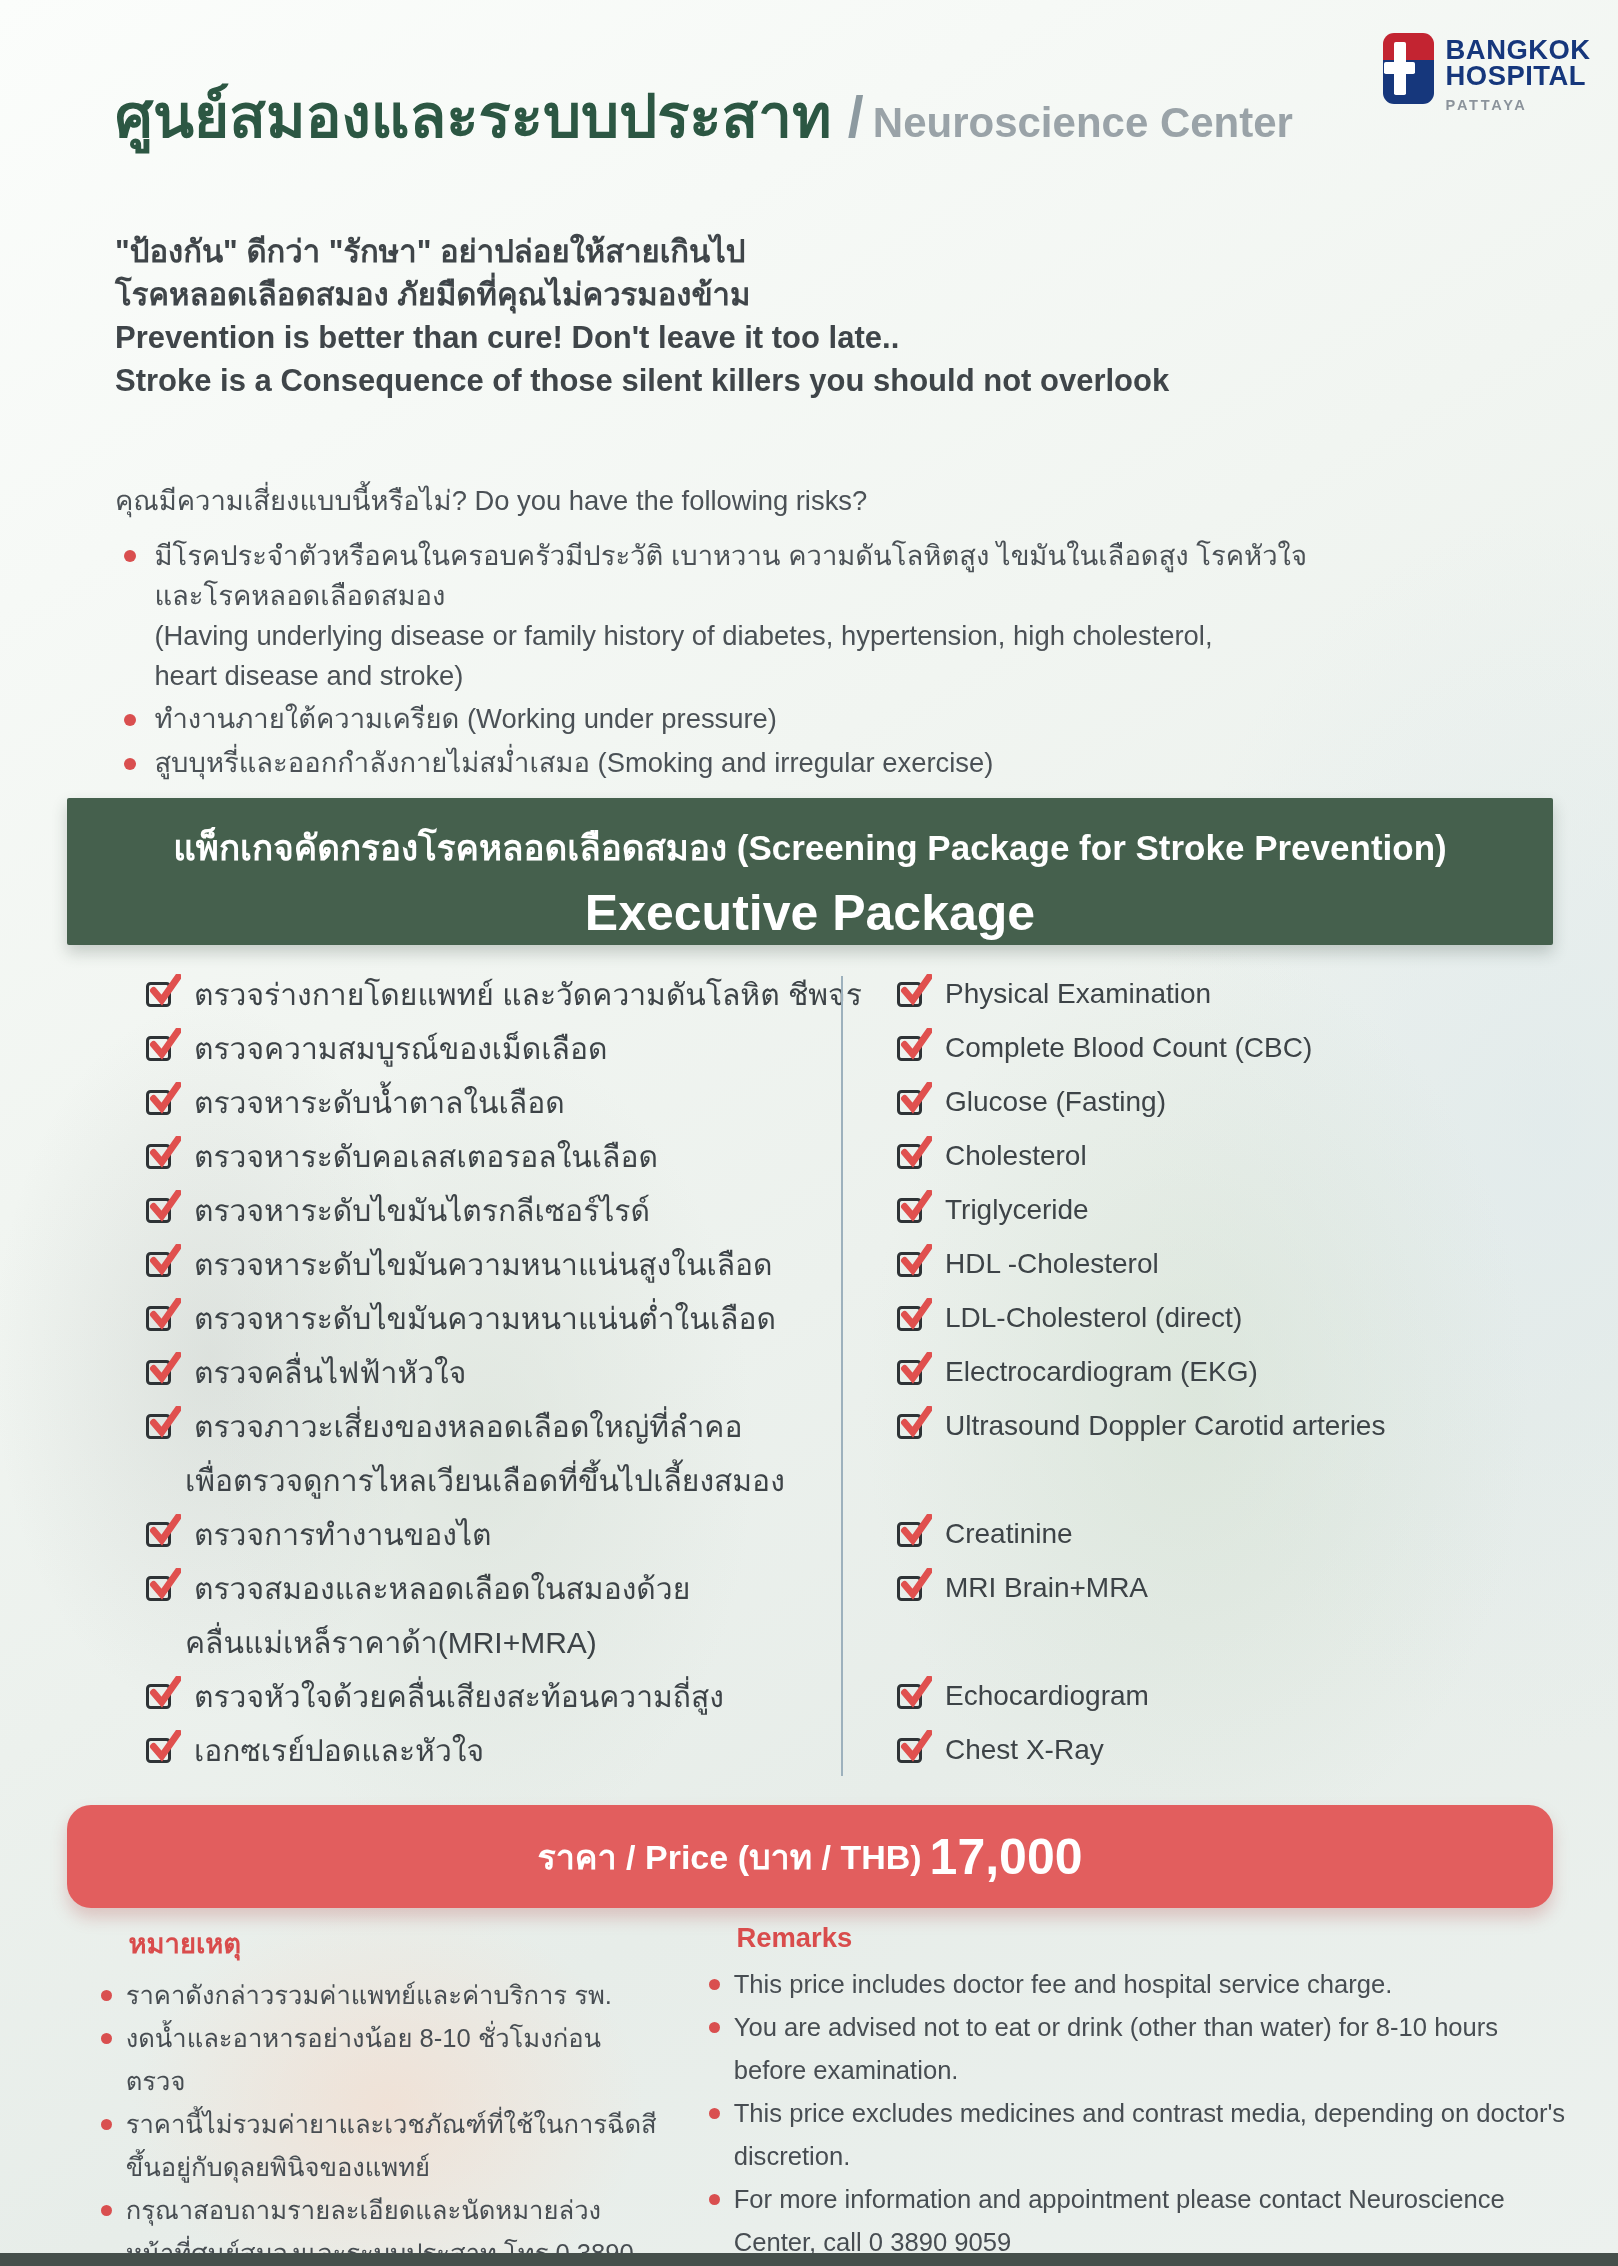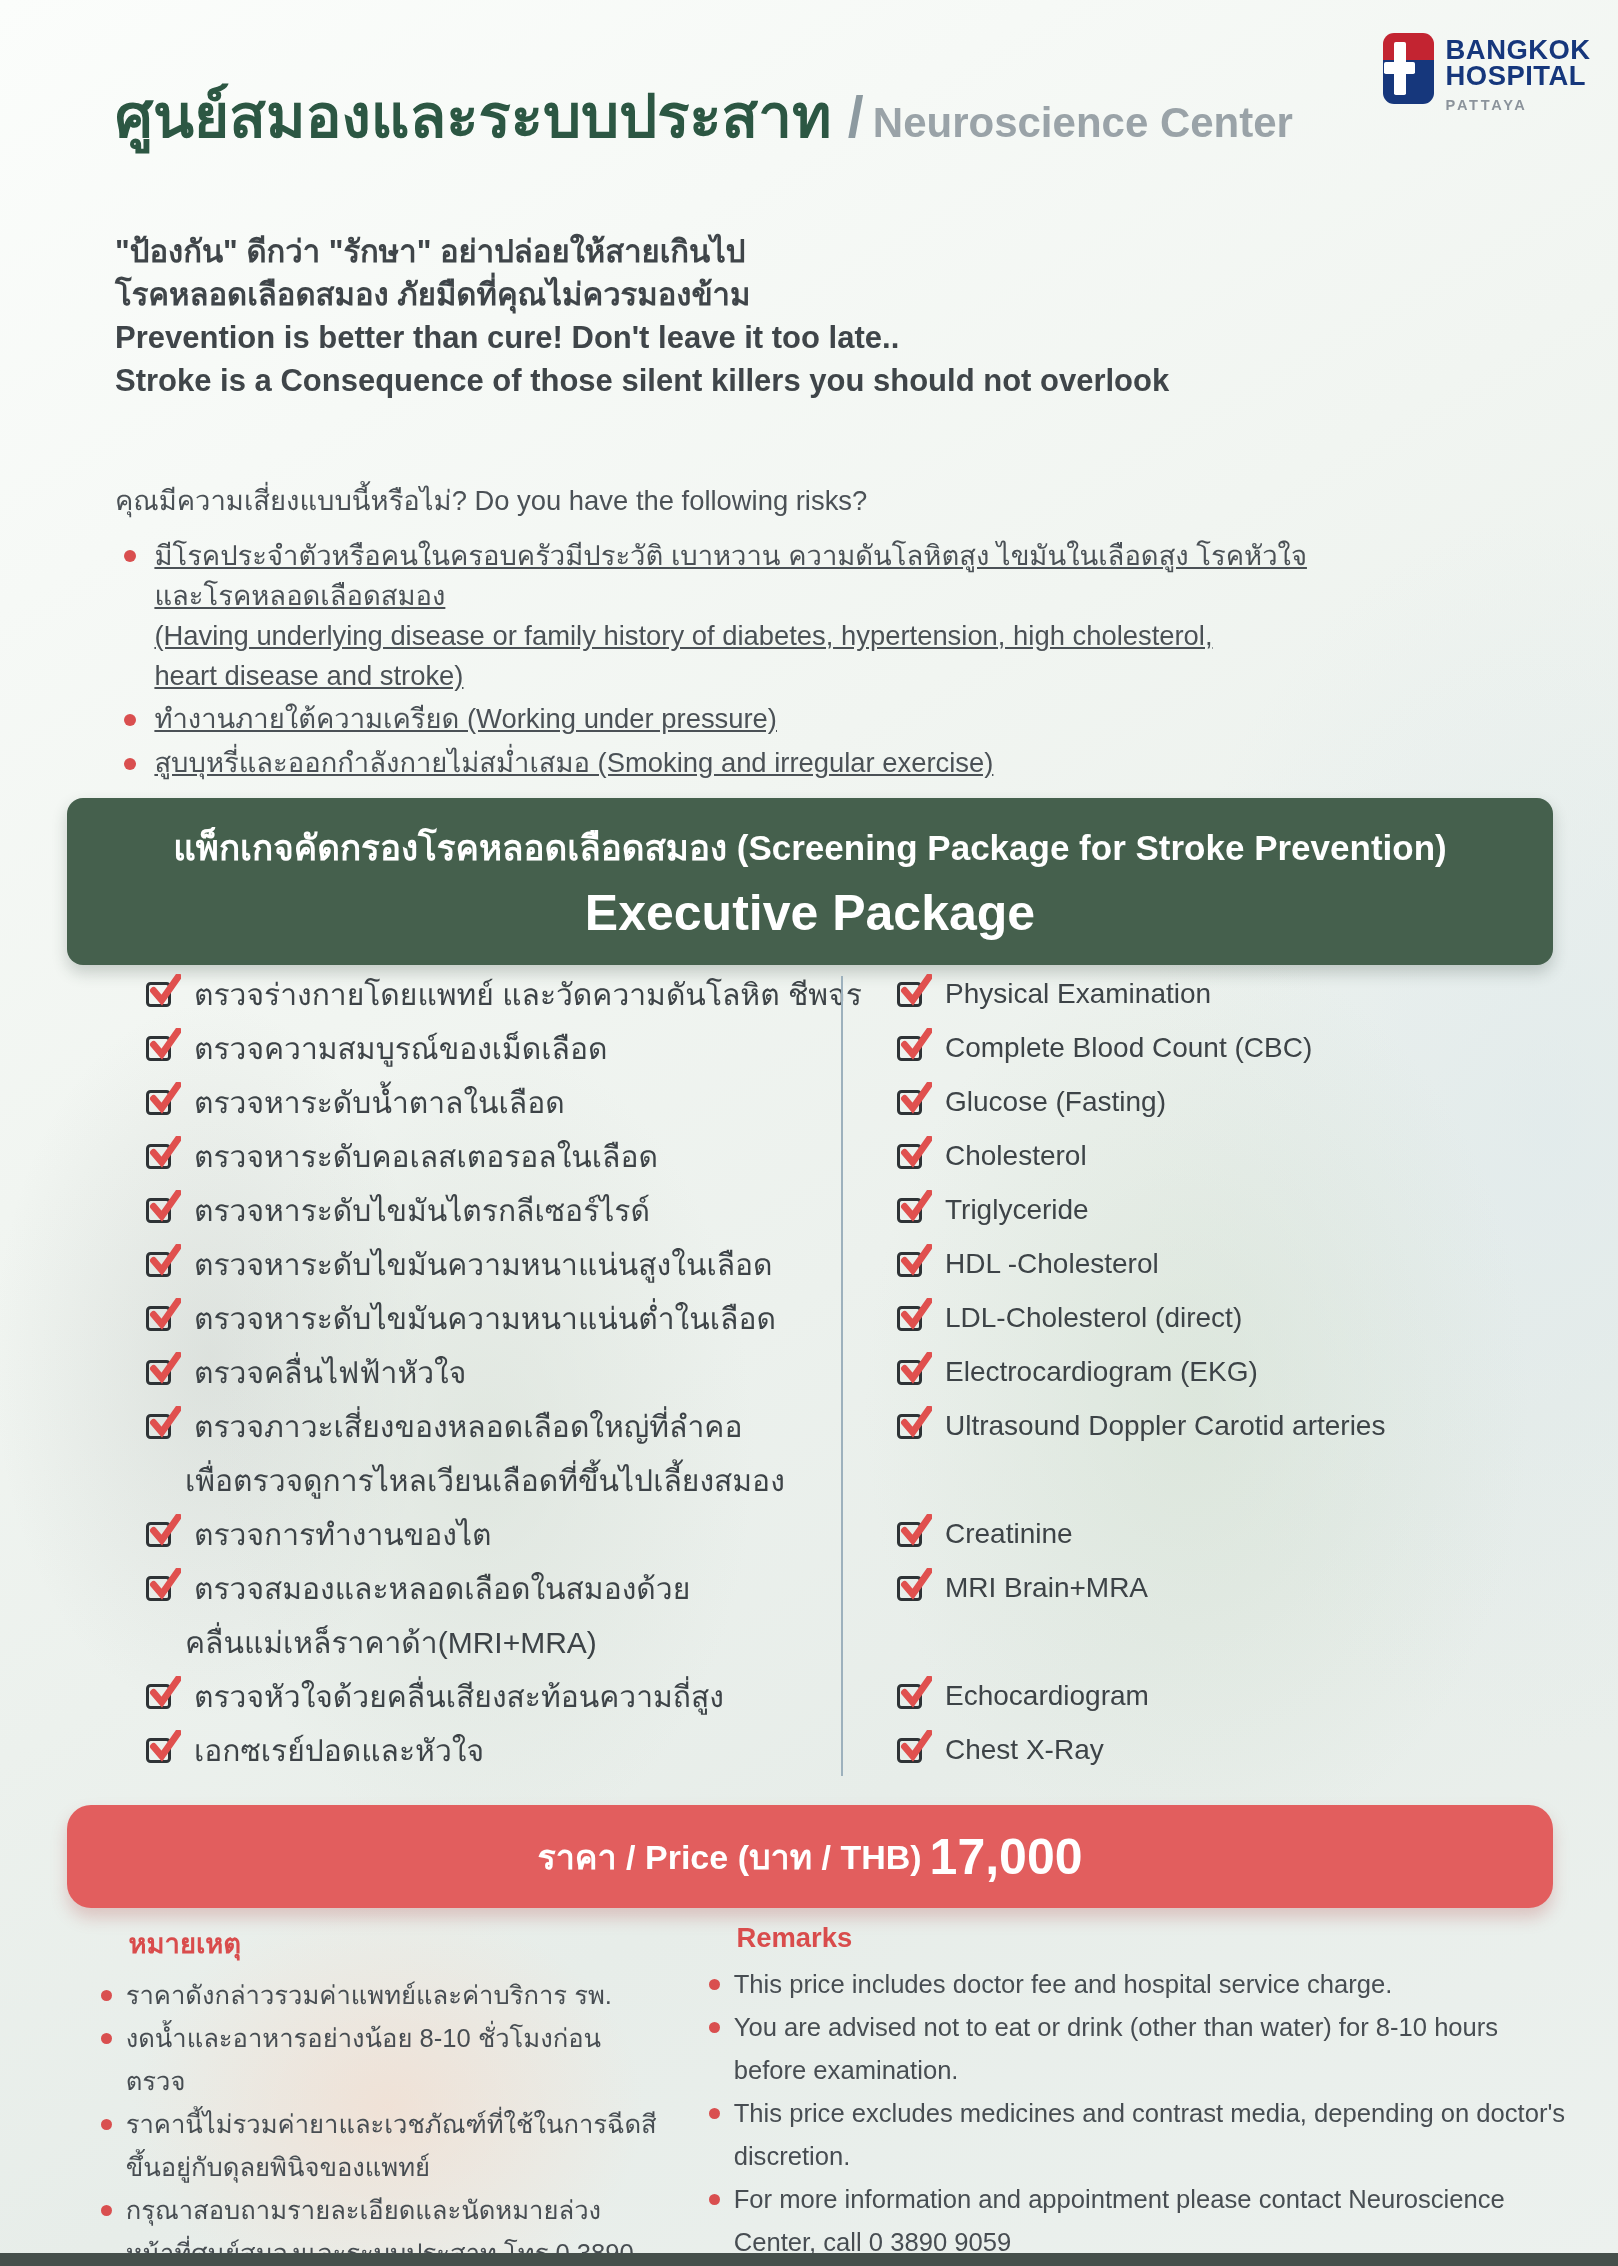--- a/index.html
+++ b/index.html
@@ -37,26 +37,26 @@
 
   
   .intro{ position:absolute; left:115px; top:230px; font-size:31px; font-weight:bold;
           color:#3f4549; line-height:43px; }
 
   
   .risks{ position:absolute; left:115px; top:481px; font-size:27.4px; color:#4b5156; line-height:40px; }
   .risk-q{ margin-bottom:14.6px; }
   .risk-item{ display:flex; margin-top:3.7px; }
   .dot{ flex:none; width:12px; height:12px; border-radius:50%; background:#d94f4f; margin:14.6px 18.3px 0 9.1px; }
-  .risk-lines div{ line-height:40px;text-decoration:underline; }
+  .risk-lines div{ line-height:40px; }
 
   
   .banner{
-    position:absolute; left:67px; right:65px; top:798px; height:167px;
-    background:#45604d; border-radius:16px; color:#ffffff; text-align:center;
+    position:absolute; left:67px; right:65px; top:798px; height:147px;
+    background:#45604d; border-radius:2px; color:#ffffff; text-align:center;
     box-shadow:0 7.3px 14.6px rgba(40,60,48,0.22);
   }
   .banner-line1{ font-size:35px; font-weight:bold; margin-top:22px; }
   .banner-line2{ font-size:50px; font-weight:800; margin-top:9.1px; }
 
   
   .checklist{ position:absolute; left:146px; top:967px; width:1407px; }
   .checklist .divider{ position:absolute; left:695px; top:9.1px; height:800px; width:1.8px; background:#9db1bd; }
   .cl-row{ display:flex; height:54px; align-items:center; }
   .cell{ display:flex; align-items:center; gap:23px; white-space:nowrap; }

